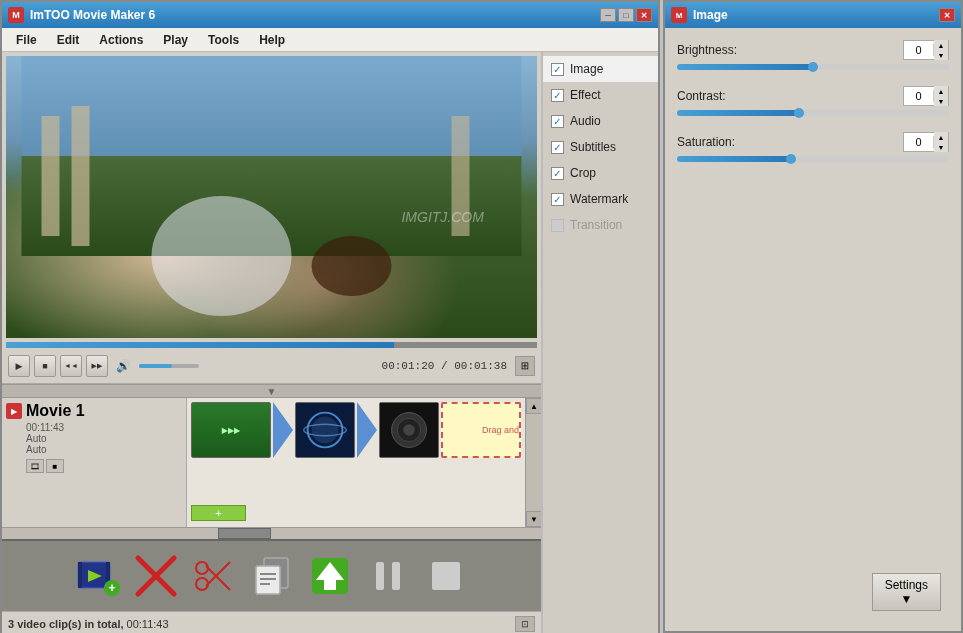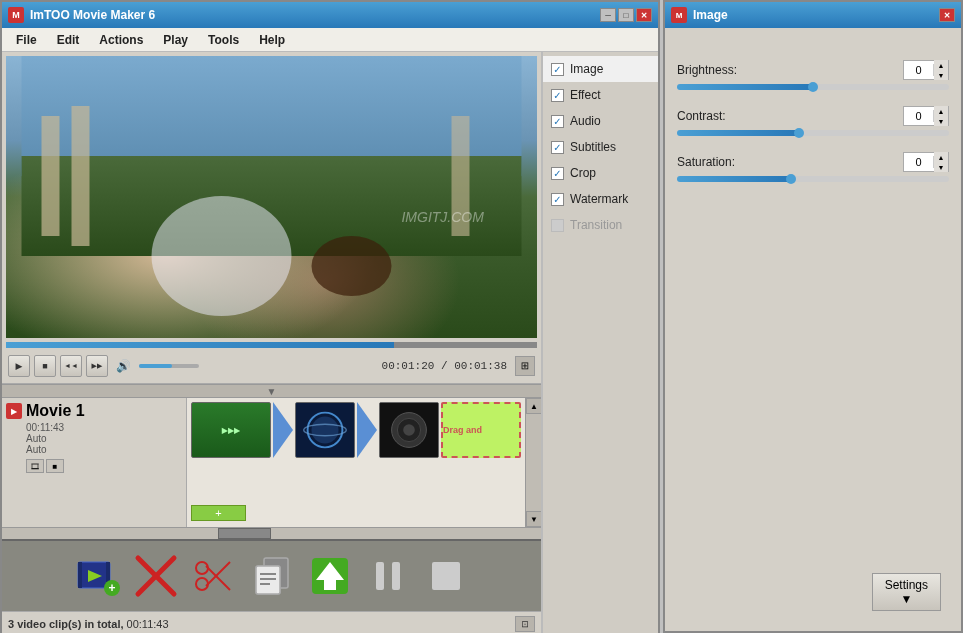--- a/index.html
+++ b/index.html
@@ -243,24 +243,24 @@
       background: linear-gradient(135deg, #1a3a6a 0%, #2a5a9a 50%, #0a2a5a 100%);
       display: flex; align-items: center; justify-content: center;
     }
     .clip-circle {
       width: 60px;
       background: #111;
       display: flex; align-items: center; justify-content: center;
     }
     .clip-drag {
       width: 80px;
-      background: #bef264;
+      background: #fef9c3;
       border: 2px dashed #cc5555;
-      display: flex; align-items: center; justify-content: flex-start;
-      font-size: 9px; color: #cc5555; font-weight: bold;
+      display: flex; align-items: center; justify-content: flex-end;
+      font-size: 9px; color: #cc5555;
     }
 
     
     .timeline-scrollbar {
       height: 12px;
       background: #c0bcb4;
       border-top: 1px solid #999;
       position: relative;
     }
     .scrollbar-thumb {
@@ -345,21 +345,21 @@
       width: 16px; height: 16px;
       background: #cc3333;
       border-radius: 2px;
       margin-right: 6px;
       display: flex; align-items: center; justify-content: center;
       color: white; font-size: 8px;
     }
 
     
     .right-content {
-      padding: 32px 12px;
+      padding: 12px 12px;
     }
 
     .slider-row {
       margin-bottom: 16px;
     }
     .slider-label-row {
       display: flex;
       align-items: center;
       justify-content: space-between;
       margin-bottom: 4px;

